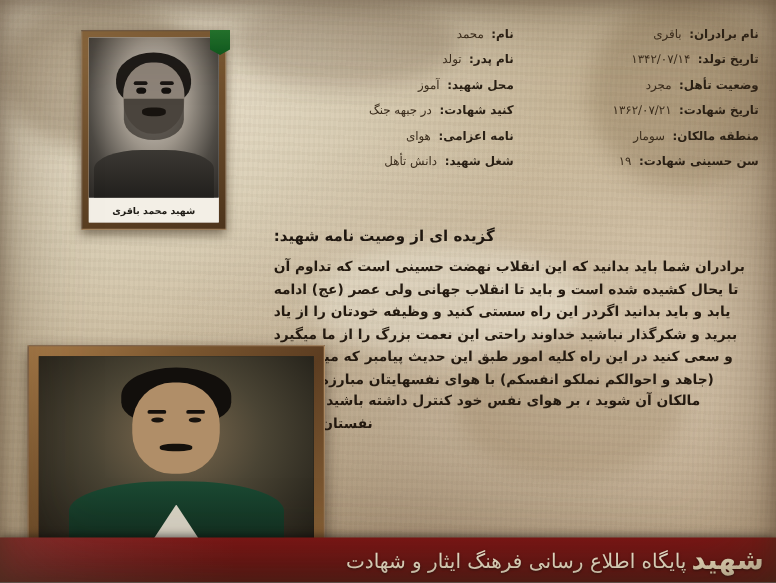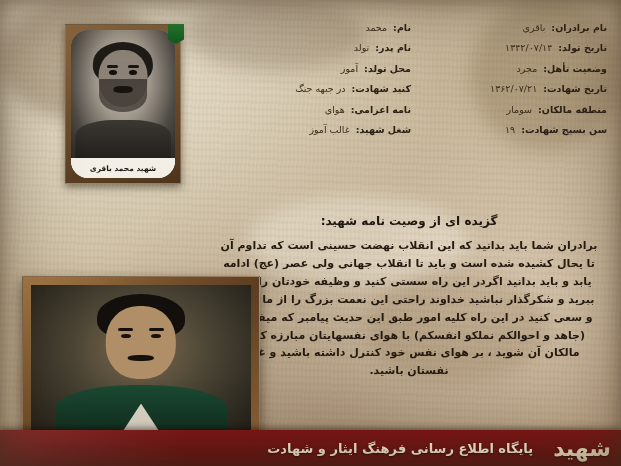--- a/index.html
+++ b/index.html
@@ -101,21 +101,20 @@
     border: 1px solid rgba(255,255,255,.18);
   }
   .portrait-small .inner {
     width: 100%;
     height: 100%;
     background: #ffffff;
     position: relative;
     overflow: hidden;
     display: flex;
     flex-direction: column;
-    border-radius: 17px;
   }
   .photo-bw {
     flex: 1;
     background:
       radial-gradient(ellipse at 50% 36%, #d8d2c8 0%, #9d958a 38%, #4e4a44 72%, #2a2724 100%),
       linear-gradient(#555, #222);
     position: relative;
   }
   
   .face {
@@ -206,24 +205,24 @@
     height: 20px;
     background: linear-gradient(#1f7a2e,#0e5a1e);
     clip-path: polygon(0 0, 100% 0, 100% 78%, 50% 100%, 0 78%);
     box-shadow: 0 1px 3px rgba(0,0,0,.4);
   }
 
   
   .will {
     position: absolute;
     right: 22px;
-    top: 212px;
+    top: 180px;
     width: 380px;
     direction: rtl;
-    text-align: center;
+    text-align: left;
     color: #241a10;
     font-size: 11px;
     font-weight: bold;
     line-height: 1.62;
   }
   .will-title {
     font-size: 12px;
     font-weight: bold;
     margin-bottom: 6px;
     color: #1f1710;
@@ -343,26 +342,26 @@
     justify-content: flex-start;
     padding-right: 10px;
     direction: rtl;
     box-shadow: 0 -2px 6px rgba(0,0,0,.45);
   }
   .banner-logo {
     font-size: 22px;
     font-weight: bold;
     color: #f5e9c9;
     letter-spacing: 1px;
-    margin-left: 20px;
+    margin-left: 4px;
     text-shadow: 0 1px 2px rgba(0,0,0,.6);
   }
   .banner-text {
-    font-size: 13px;
-    font-weight: bold;
+    font-size: 16px;
+    font-weight: normal;
     color: #f7efd7;
     text-shadow: 0 1px 2px rgba(0,0,0,.6);
   }
   .banner-left-fade {
     position: absolute;
     left: 0;
     top: 0;
     bottom: 0;
     width: 190px;
     background: linear-gradient(90deg, rgba(255,255,255,.10), rgba(255,255,255,0));
@@ -403,21 +402,21 @@
         <span class="lbl">نام پدر:</span>
         <span class="val">تولد</span>
       </div>
     </div>
     <div class="info-row">
       <div class="info-cell col-a">
         <span class="lbl">وضعیت تأهل:</span>
         <span class="val">مجرد</span>
       </div>
       <div class="info-cell col-b">
-        <span class="lbl">محل تولد:</span>
+        <span class="lbl">محل شهید:</span>
         <span class="val">آموز</span>
       </div>
     </div>
     <div class="info-row">
       <div class="info-cell col-a">
         <span class="lbl">تاریخ شهادت:</span>
         <span class="val">۱۳۶۲/۰۷/۲۱</span>
       </div>
       <div class="info-cell col-b">
         <span class="lbl">کنید شهادت:</span>
@@ -429,26 +428,26 @@
         <span class="lbl">منطقه مالکان:</span>
         <span class="val">سومار</span>
       </div>
       <div class="info-cell col-b">
         <span class="lbl">نامه اعزامی:</span>
         <span class="val">هوای</span>
       </div>
     </div>
     <div class="info-row">
       <div class="info-cell col-a">
-        <span class="lbl">سن بسیج شهادت:</span>
+        <span class="lbl">سن حسینی شهادت:</span>
         <span class="val">۱۹</span>
       </div>
       <div class="info-cell col-b">
         <span class="lbl">شغل شهید:</span>
-        <span class="val">غالب آموز</span>
+        <span class="val">دانش تأهل</span>
       </div>
     </div>
   </div>
 
   <div class="portrait-small">
     <div class="inner">
       <div class="photo-bw">
         <div class="face f-hair"></div>
         <div class="face f-head"></div>
         <div class="f-beard"></div>

